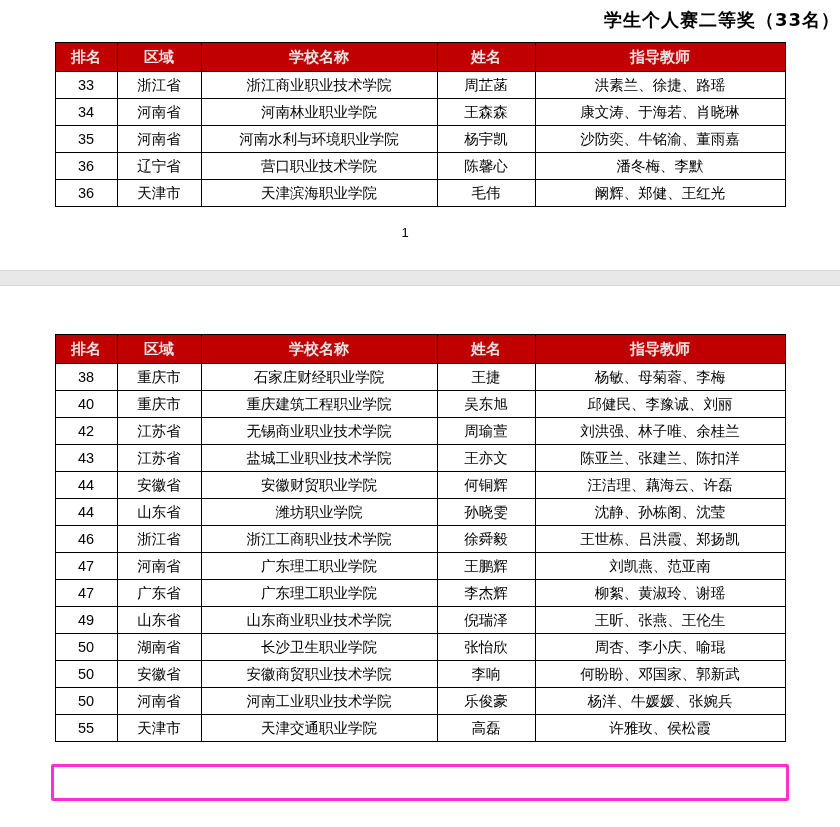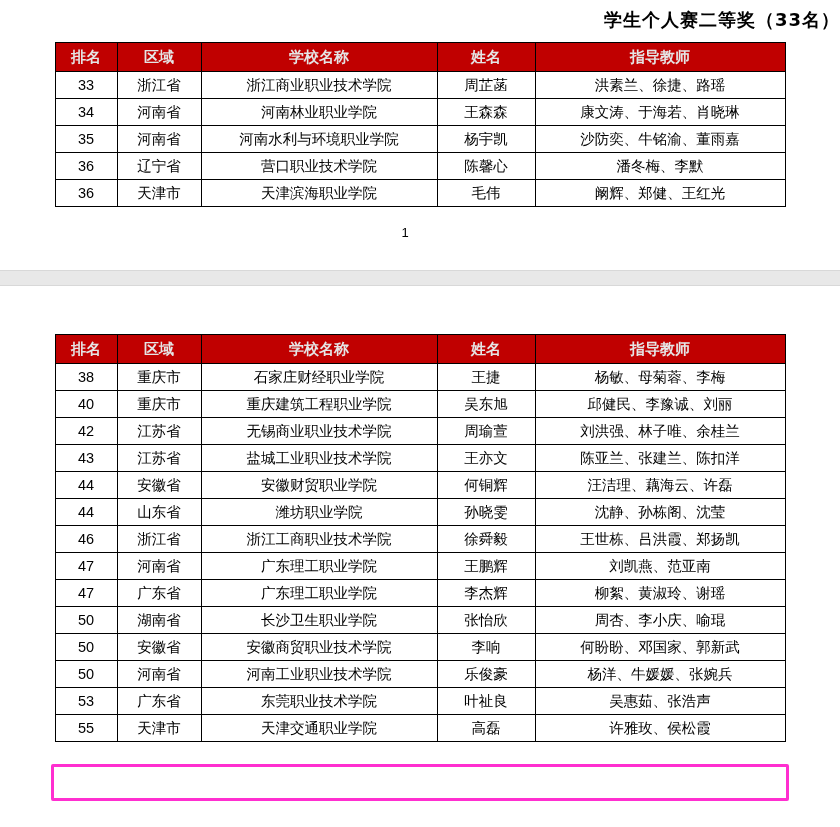--- a/index.html
+++ b/index.html
@@ -238,47 +238,47 @@
             <td>刘凯燕、范亚南</td>
           </tr>
           <tr>
             <td>47</td>
             <td>广东省</td>
             <td>广东理工职业学院</td>
             <td>李杰辉</td>
             <td>柳絮、黄淑玲、谢瑶</td>
           </tr>
           <tr>
+            <td>49</td>
+            <td>山东省</td>
+            <td>山东商业职业技术学院</td>
+            <td>倪瑞泽</td>
+            <td>王昕、张燕、王伦生</td>
+          </tr>
+          <tr>
             <td>50</td>
             <td>湖南省</td>
             <td>长沙卫生职业学院</td>
             <td>张怡欣</td>
             <td>周杏、李小庆、喻琨</td>
           </tr>
           <tr>
             <td>50</td>
             <td>安徽省</td>
             <td>安徽商贸职业技术学院</td>
             <td>李响</td>
             <td>何盼盼、邓国家、郭新武</td>
           </tr>
           <tr>
             <td>50</td>
             <td>河南省</td>
             <td>河南工业职业技术学院</td>
             <td>乐俊豪</td>
             <td>杨洋、牛媛媛、张婉兵</td>
           </tr>
-          <tr class="highlight">
-            <td>53</td>
-            <td>广东省</td>
-            <td>东莞职业技术学院</td>
-            <td>叶祉良</td>
-            <td>吴惠茹、张浩声</td>
-          </tr>
           <tr>
             <td>55</td>
             <td>天津市</td>
             <td>天津交通职业学院</td>
             <td>高磊</td>
             <td>许雅玫、侯松霞</td>
           </tr>
         </tbody>
     </table>
   </div>

